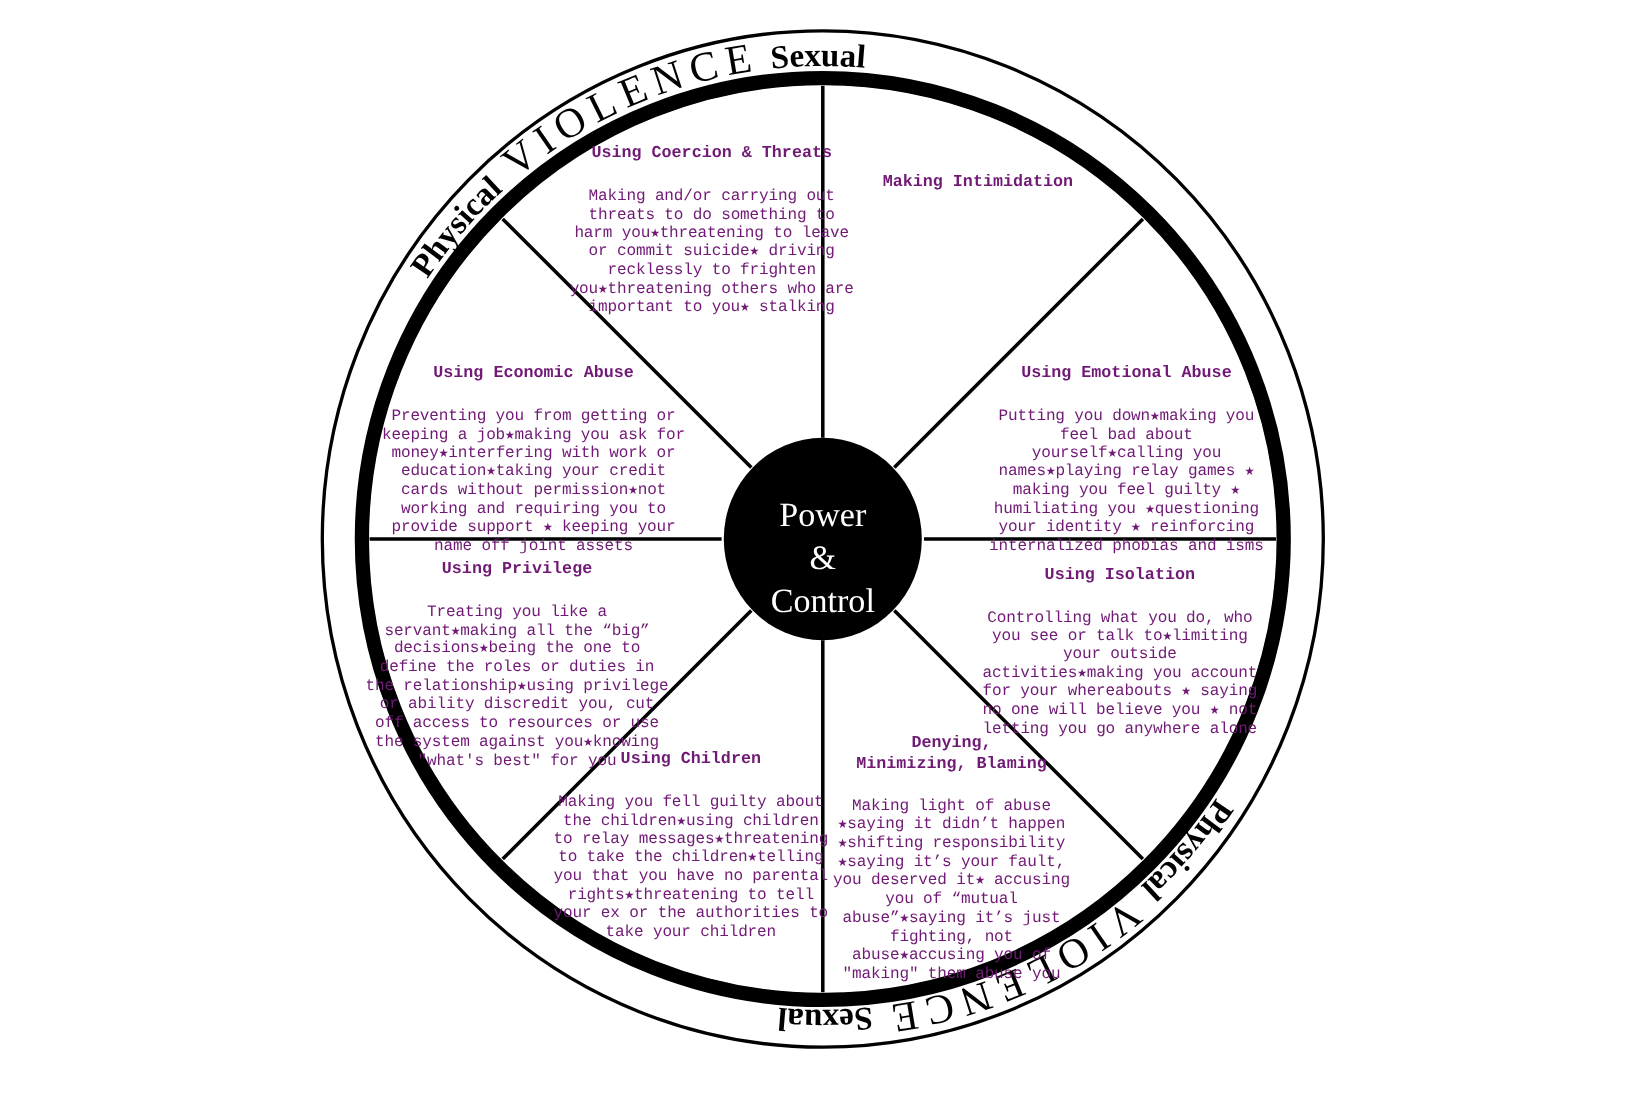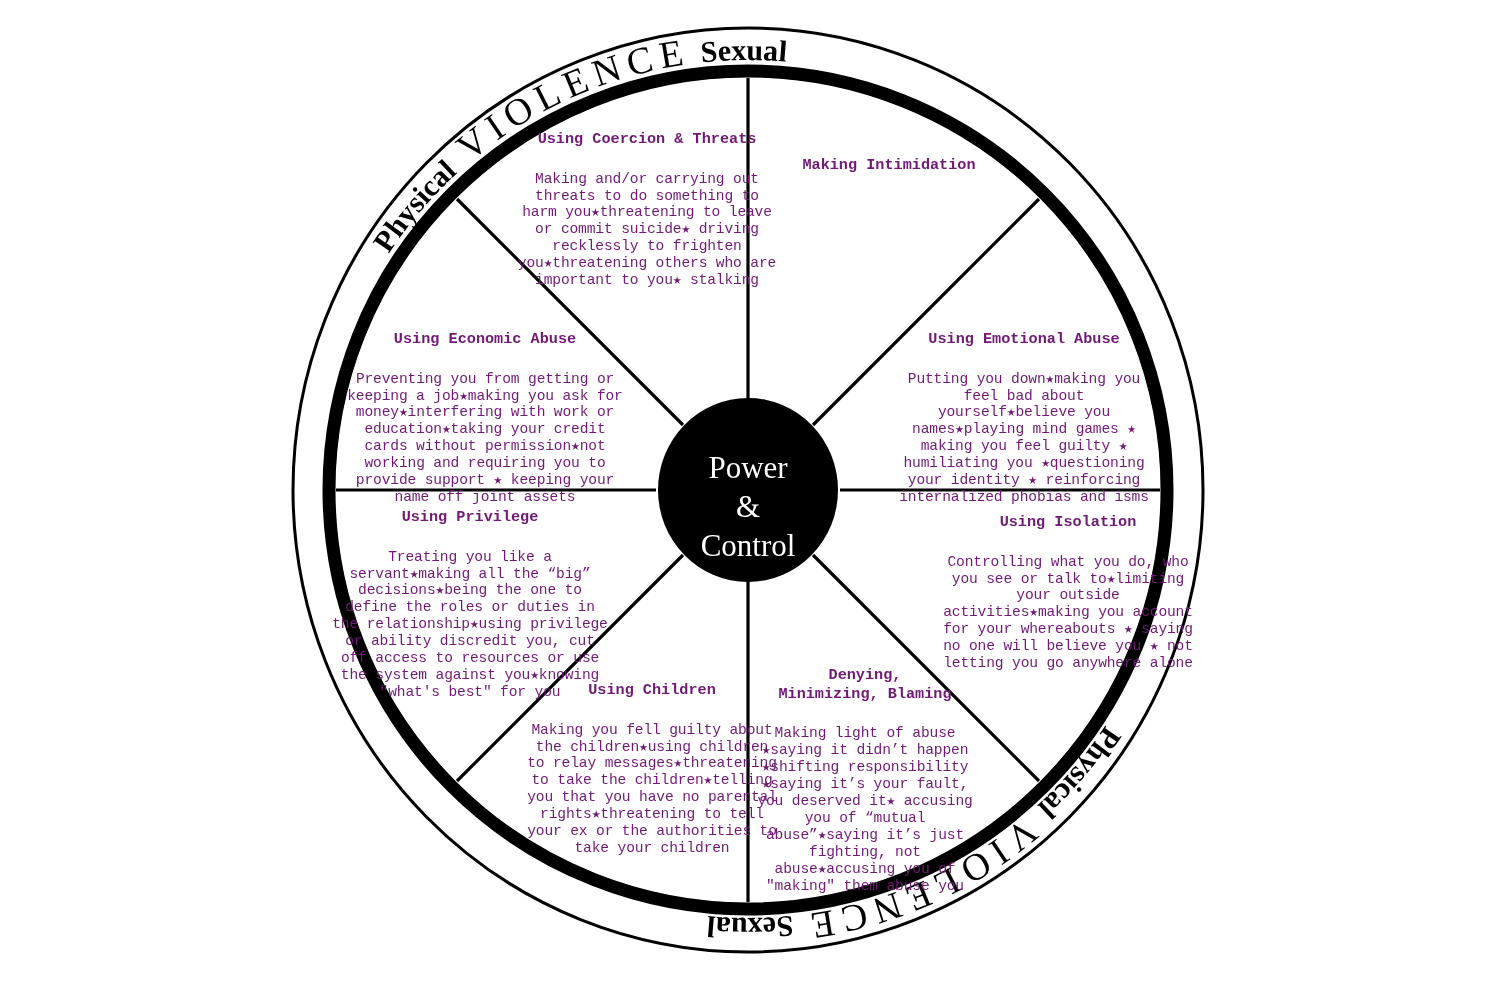--- a/index.html
+++ b/index.html
@@ -61,22 +61,22 @@
   .seg .seg-body {
     display: block;
     margin-top: 22px;
   }
   
   #seg-coercion      { left: 516px; top: 131px;  width: 262px; }
   #seg-intimidation  { left: 748px; top: 157px;  width: 282px; }
   #seg-economic      { left: 344px; top: 331px;  width: 282px; }
   #seg-emotional     { left: 896px; top: 331px;  width: 256px; }
   #seg-privilege     { left: 332px; top: 509px;  width: 276px; }
-  #seg-isolation     { left: 940px; top: 514px;  width: 256px; }
-  #seg-children      { left: 526px; top: 682px;  width: 252px; }
+  #seg-isolation     { left: 890px; top: 514px;  width: 256px; }
+  #seg-children      { left: 502px; top: 682px;  width: 252px; }
   #seg-denying       { left: 752px; top: 667px;  width: 226px; }
 </style>
 </head>
 <body>
 
 <div id="wheel-root">
 
   <svg id="wheel-svg" viewBox="0 0 1500 1000">
     <defs>
 
@@ -137,21 +137,21 @@
     <span class="seg-title">Making Intimidation</span>
   </div>
 
   <div class="seg" id="seg-economic">
     <span class="seg-title">Using Economic Abuse</span>
     <span class="seg-body">Preventing you from getting or keeping a job★making you ask for money★interfering with work or education★taking your credit cards without permission★not working and requiring you to provide support ★ keeping your name off joint assets</span>
   </div>
 
   <div class="seg" id="seg-emotional">
     <span class="seg-title">Using Emotional Abuse</span>
-    <span class="seg-body">Putting you down★making you feel bad about yourself★believe you names★playing mind games ★ making you feel guilty ★ humiliating you ★questioning your identity ★ reinforcing internalized phobias and isms</span>
+    <span class="seg-body">Putting you down★making you feel bad about yourself★calling you names★playing relay games ★ making you feel guilty ★ humiliating you ★questioning your identity ★ reinforcing internalized phobias and isms</span>
   </div>
 
   <div class="seg" id="seg-privilege">
     <span class="seg-title">Using Privilege</span>
     <span class="seg-body">Treating you like a servant★making all the “big” decisions★being the one to define the roles or duties in the relationship★using privilege or ability discredit you, cut off access to resources or use the system against you★knowing "what's best" for you</span>
   </div>
 
   <div class="seg" id="seg-isolation">
     <span class="seg-title">Using Isolation</span>
     <span class="seg-body">Controlling what you do, who you see or talk to★limiting your outside activities★making you account for your whereabouts ★ saying no one will believe you ★ not letting you go anywhere alone</span>

